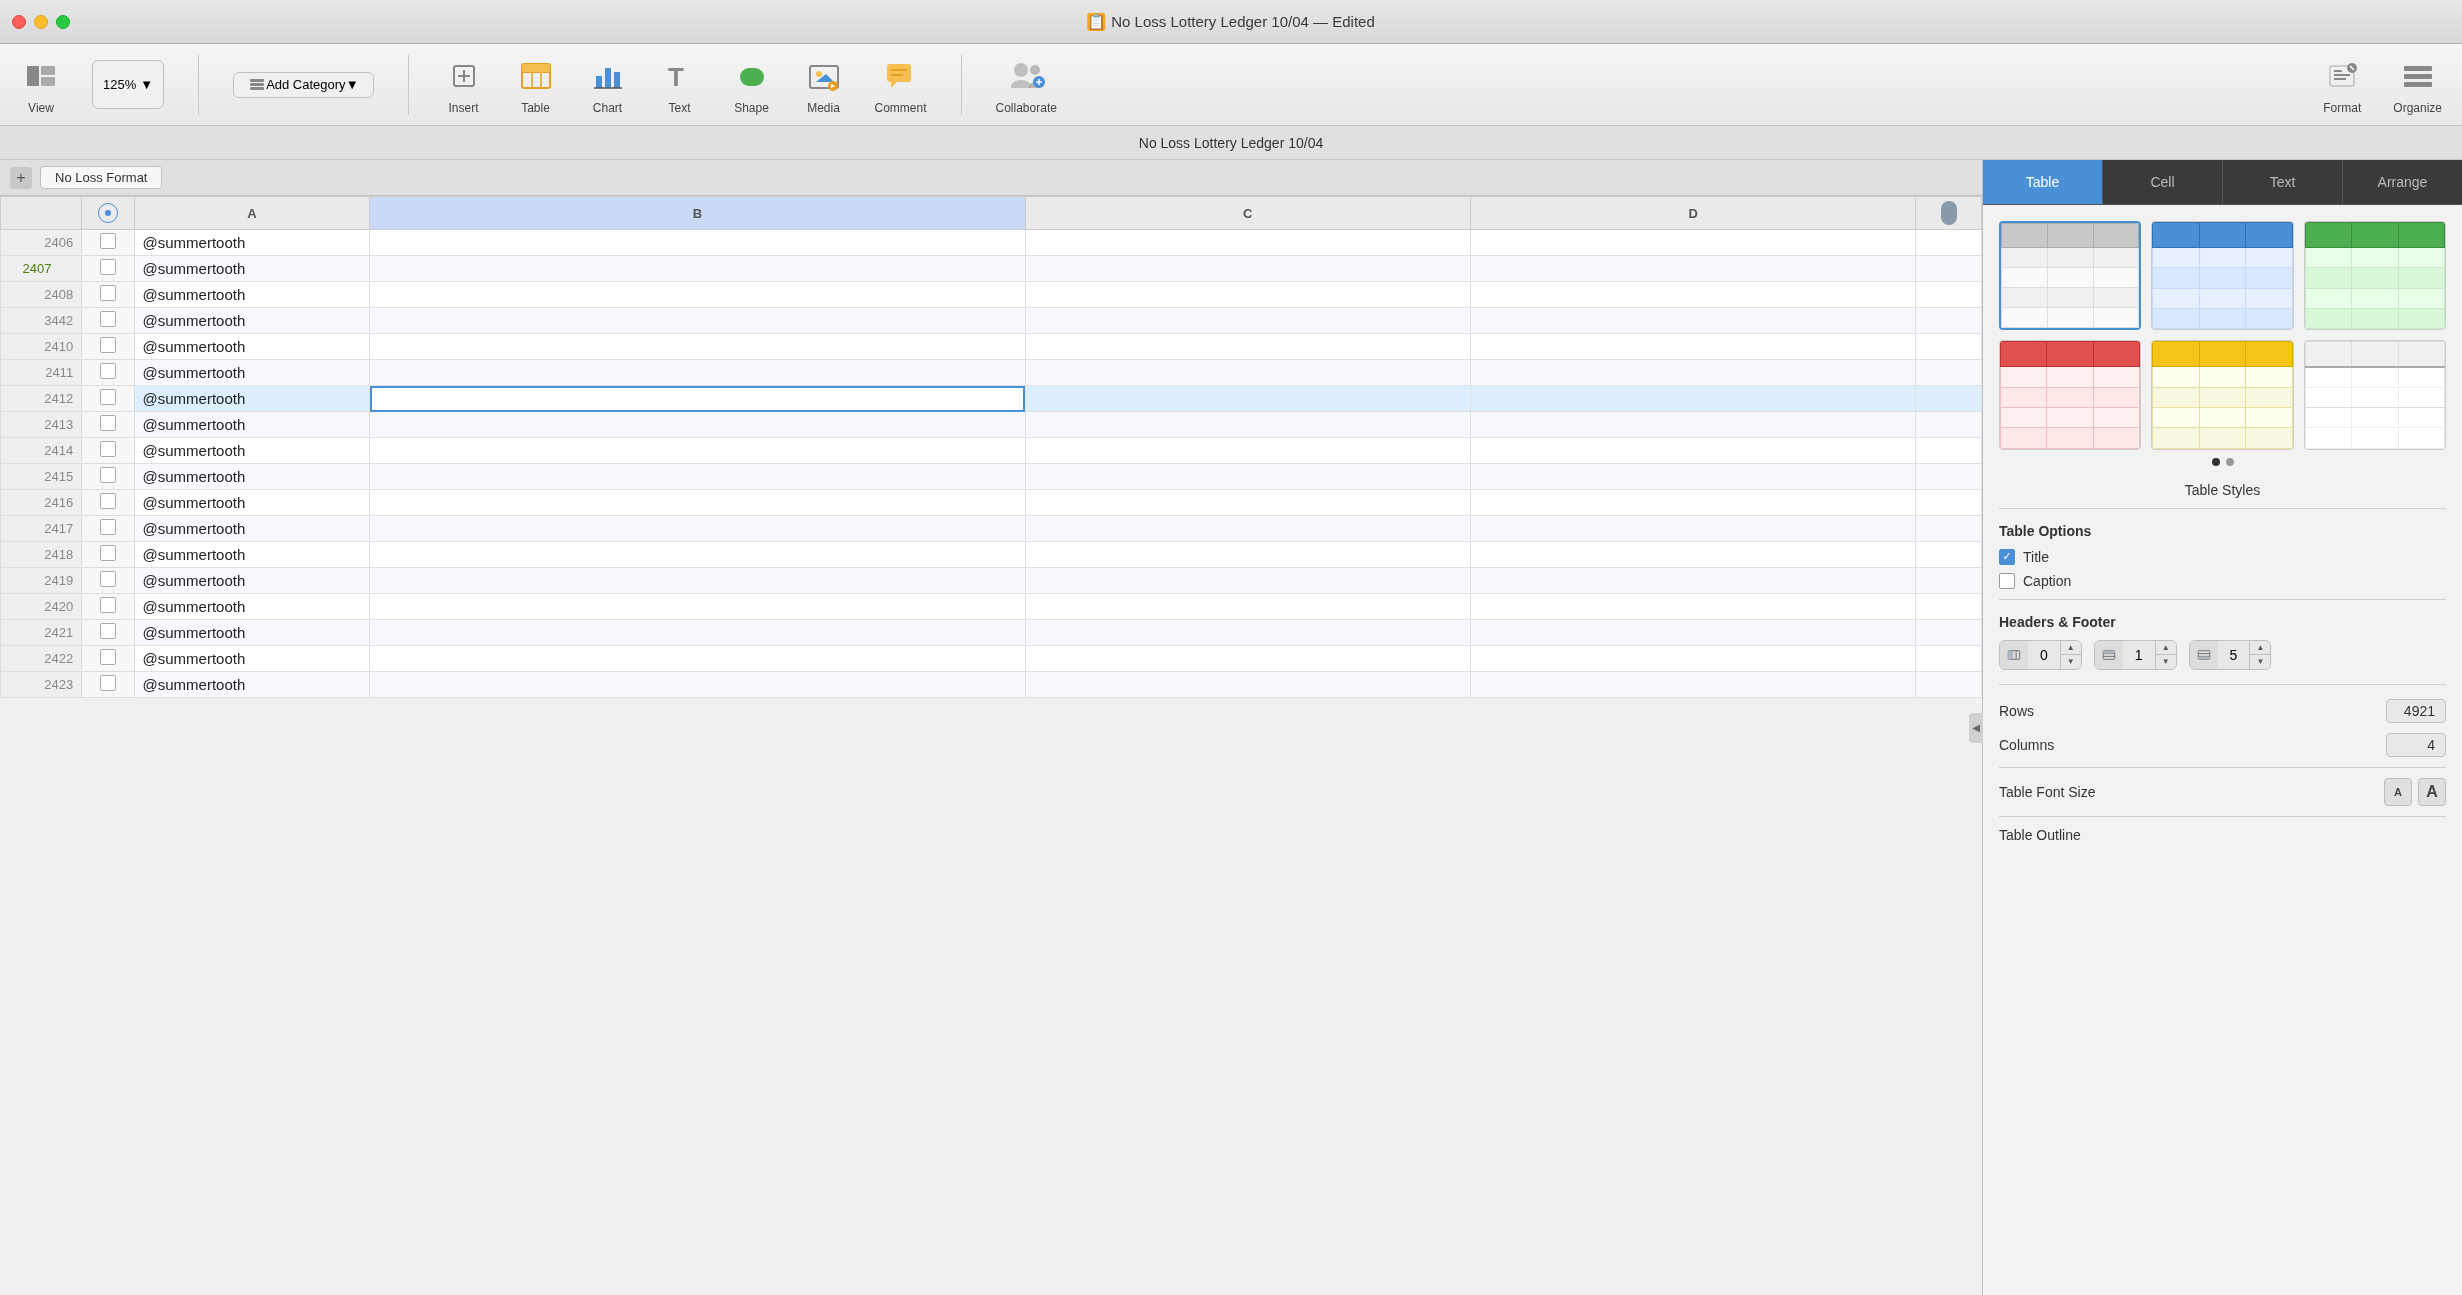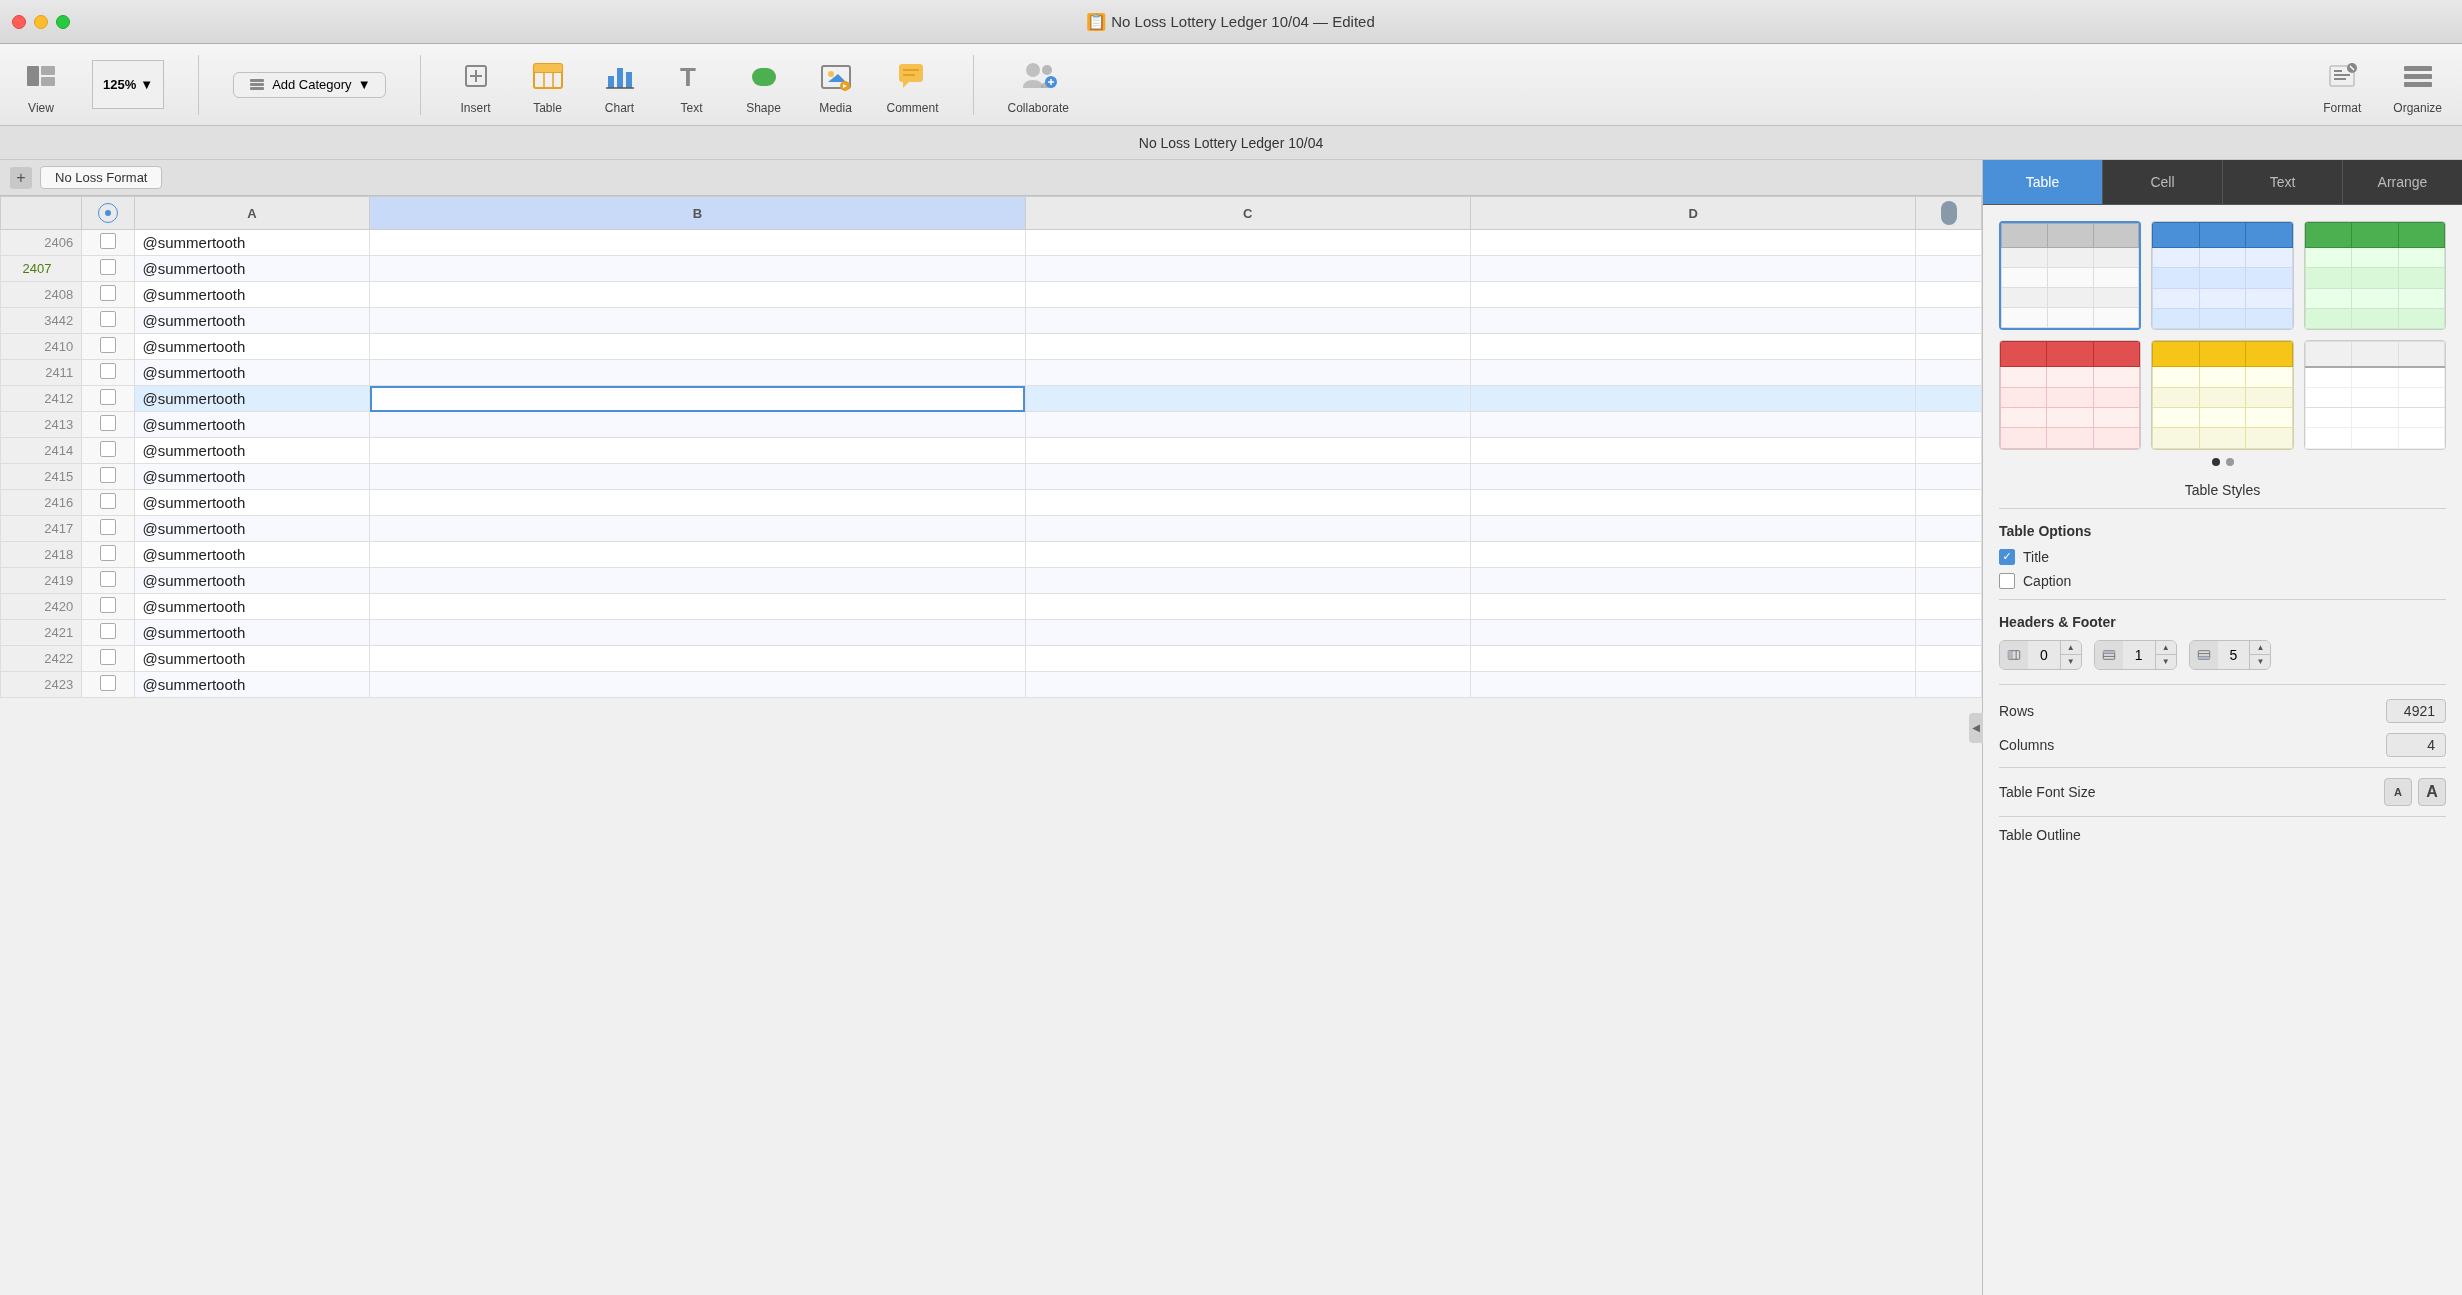--- a/index.html
+++ b/index.html
@@ -45,26 +45,26 @@
       width: 42px; height: 42px;
       display: flex; align-items: center; justify-content: center;
       font-size: 26px;
     }
     .toolbar-label { font-size: 12px; color: #444; }
     .toolbar-divider { width: 1px; height: 60px; background: #c8c8c8; margin: 0 4px; }
 
     .zoom-btn {
       display: flex; align-items: center; gap: 4px;
       background: #f0f0f0; border: 1px solid #c0c0c0;
-      border-radius: 0; padding: 16px 10px;
-      font-size: 13px; cursor: pointer; font-weight: bold;
+      border-radius: 6px; padding: 16px 10px;
+      font-size: 13px; cursor: pointer;
     }
 
     .add-cat-btn {
-      display: flex; align-items: center; gap: 6px;
+      display: flex; align-items: center; gap: 0;
       background: #f0f0f0; border: 1px solid #c0c0c0;
       border-radius: 6px; padding: 4px 14px;
       font-size: 13px; cursor: pointer;
     }
 
     
     .doc-titlebar {
       height: 34px;
       background: #e0e0e0;
       display: flex; align-items: center; justify-content: center;

